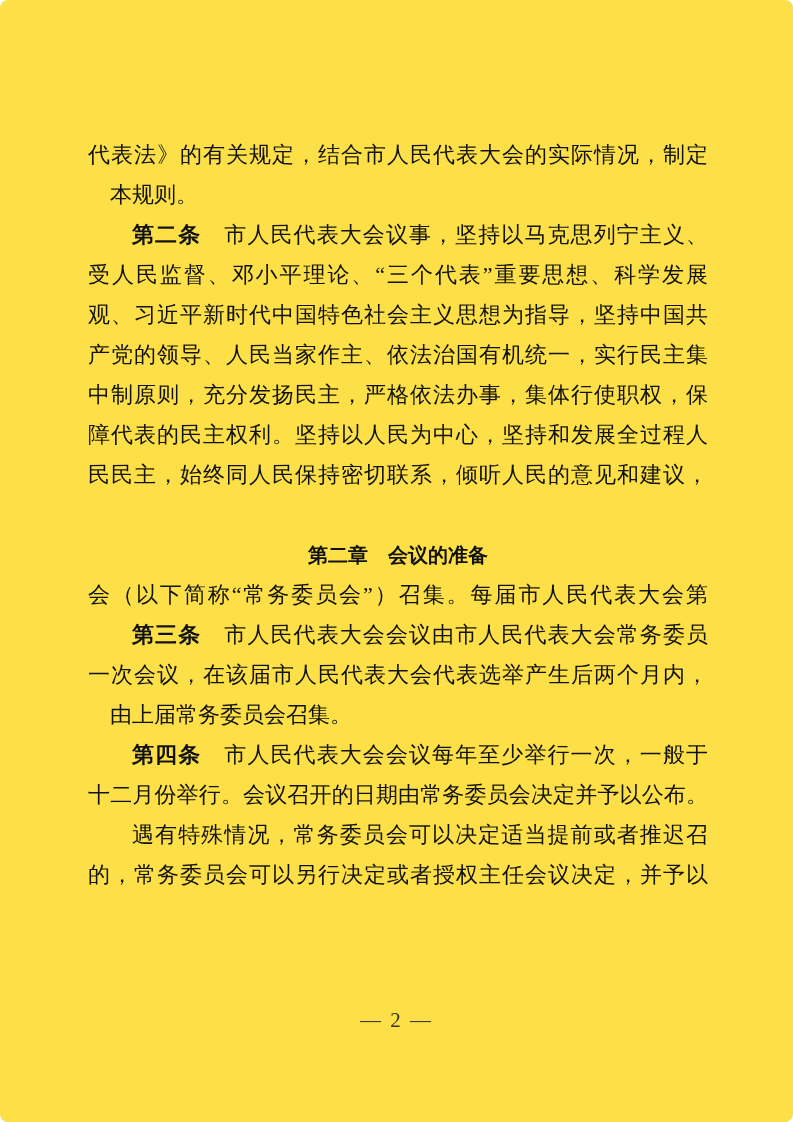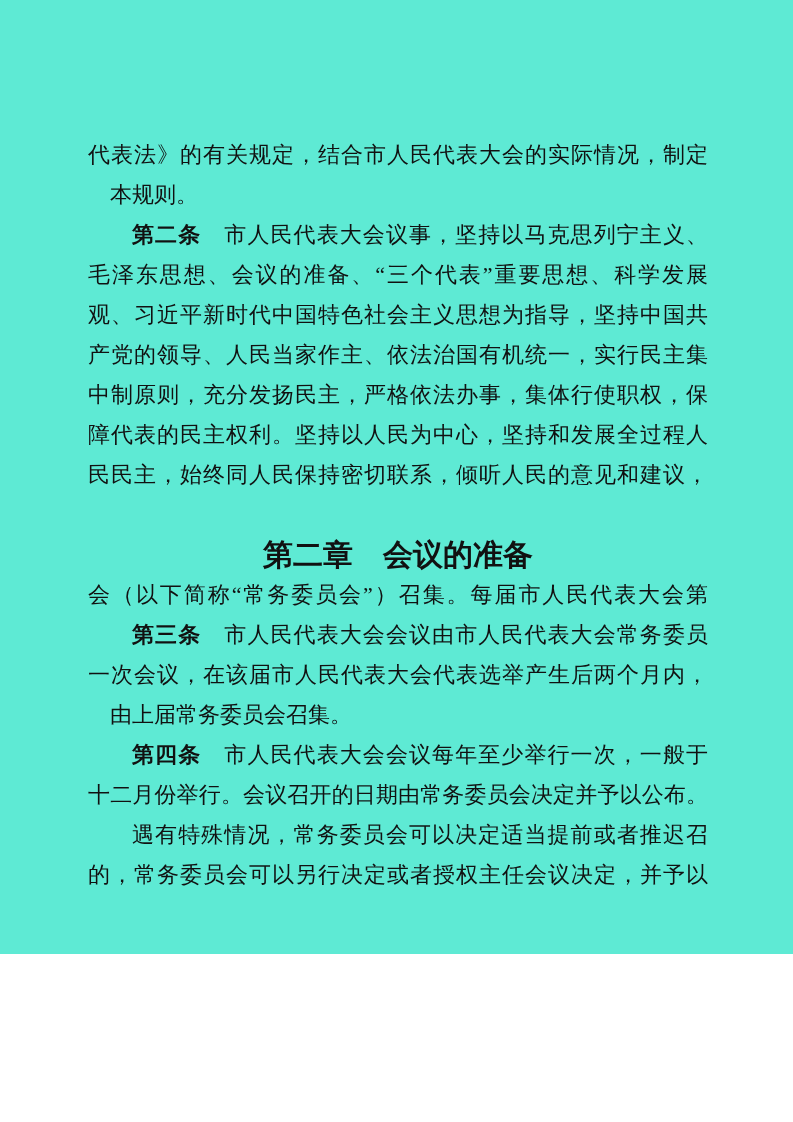--- a/index.html
+++ b/index.html
@@ -3,23 +3,24 @@
 <meta charset="utf-8">
 <style>
   html, body {
     margin: 0;
     padding: 0;
     background: #ffffff;
   }
   .page {
     position: relative;
     width: 793px;
-    height: 954px;
-    background: #5eead4;
+    height: 1122px;
+    background: #fde047;
     overflow: hidden;
+    border-radius: 8px;
   }
   .content {
     position: absolute;
     left: 88px;
     top: 135px;
     width: 620px;
     color: #111111;
   }
   .line {
     height: 40px;
@@ -38,21 +39,21 @@
     padding-left: 44px;
   }
   .term {
     font-weight: 700;
     font-family: Liberation Serif, serif;
   }
   .chapter {
     height: 40px;
     line-height: 40px;
     margin-top: 40px;
-    font-size: 30px;
+    font-size: 20px;
     font-weight: 700;
     text-align: left;
     text-align-last: center;
     white-space: nowrap;
     font-family: "Liberation Sans", "DejaVu Sans", sans-serif;
     color: #111111;
   }
   .footer {
     position: absolute;
     top: 1005px;
@@ -70,21 +71,21 @@
 </head>
 <body>
 
 <div class="page">
   <div class="content">
 
     <div class="line"><span>代表法》的有关规定，结合市人民代表大会的实际情况，制定</span></div>
     <div class="line flush"><span>本规则。</span></div>
 
     <div class="line indent"><span class="term">第二条</span><span>　市人民代表大会议事，坚持以马克思列宁主义、</span></div>
-    <div class="line"><span>毛泽东思想、会议的准备、“三个代表”重要思想、科学发展</span></div>
+    <div class="line"><span>受人民监督、邓小平理论、“三个代表”重要思想、科学发展</span></div>
     <div class="line"><span>观、习近平新时代中国特色社会主义思想为指导，坚持中国共</span></div>
     <div class="line"><span>产党的领导、人民当家作主、依法治国有机统一，实行民主集</span></div>
     <div class="line"><span>中制原则，充分发扬民主，严格依法办事，集体行使职权，保</span></div>
     <div class="line"><span>障代表的民主权利。坚持以人民为中心，坚持和发展全过程人</span></div>
     <div class="line"><span>民民主，始终同人民保持密切联系，倾听人民的意见和建议，</span></div>
 
     <div class="chapter">第二章　会议的准备</div>
 
     <div class="line"><span>会（以下简称“常务委员会”）召集。每届市人民代表大会第</span></div>
     <div class="line indent"><span class="term">第三条</span><span>　市人民代表大会会议由市人民代表大会常务委员</span></div>

